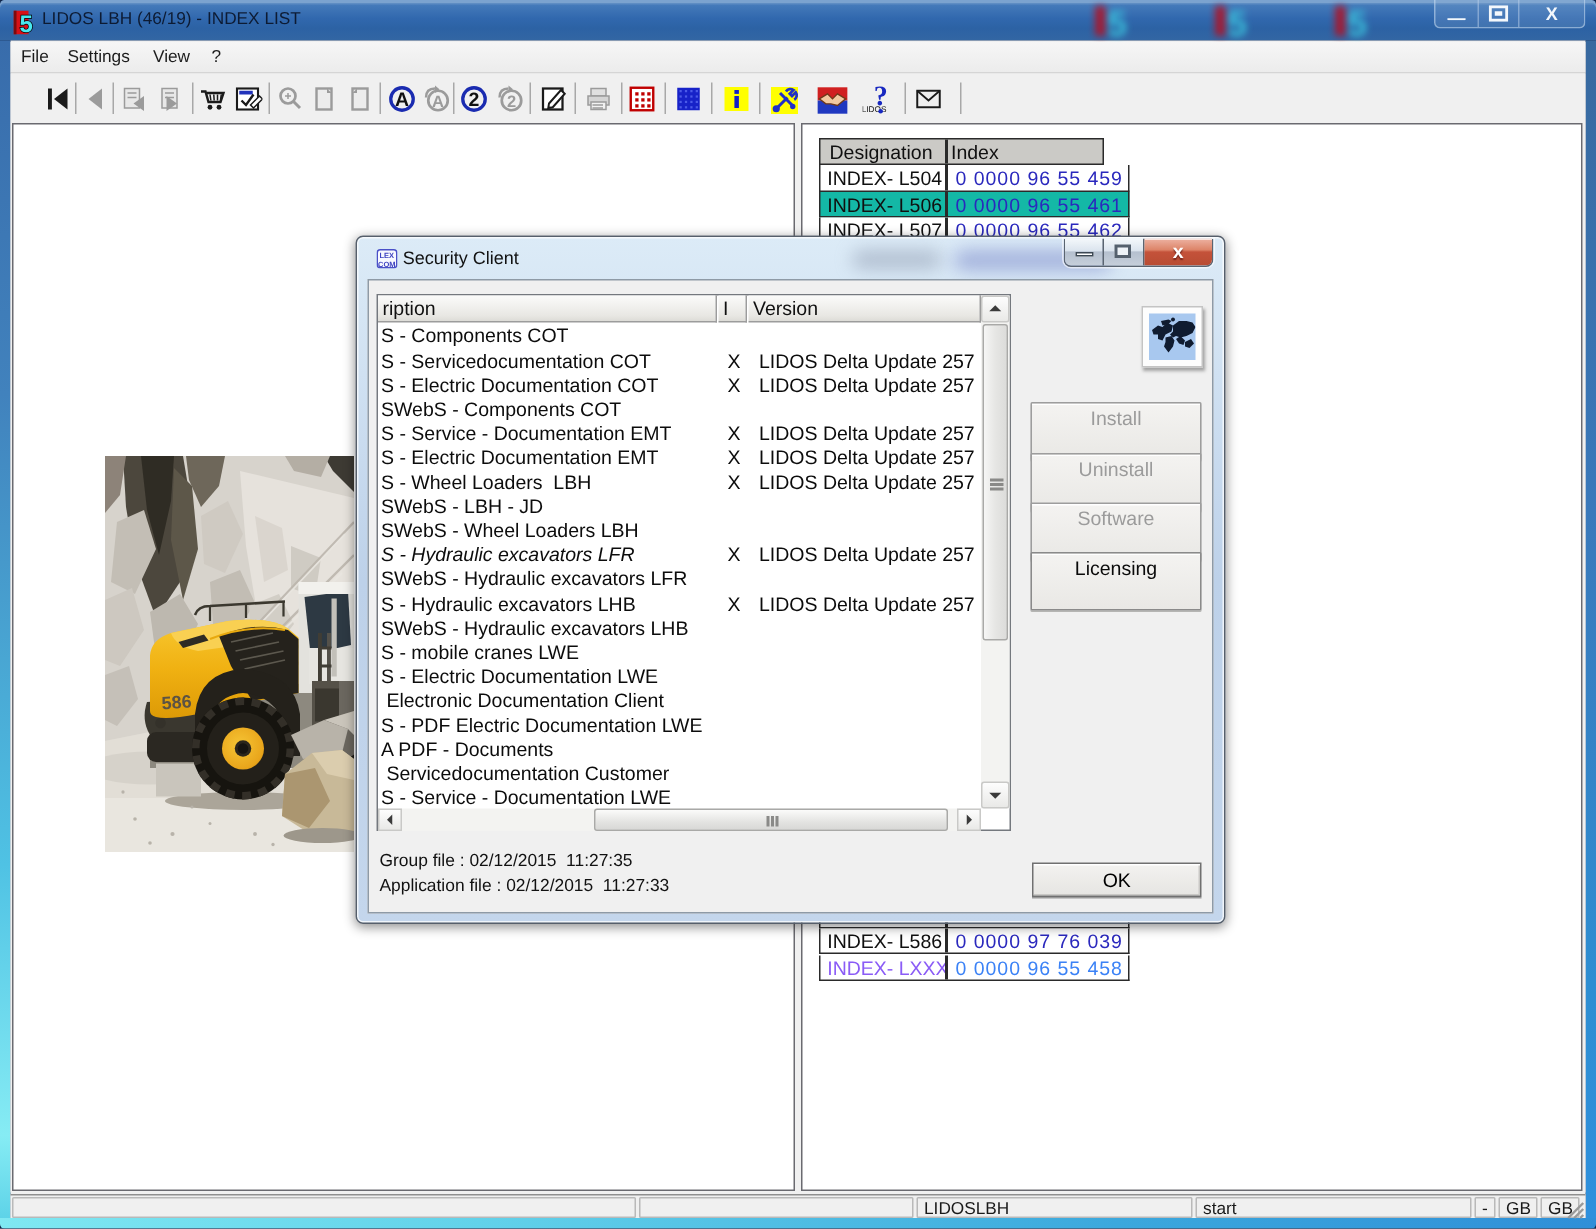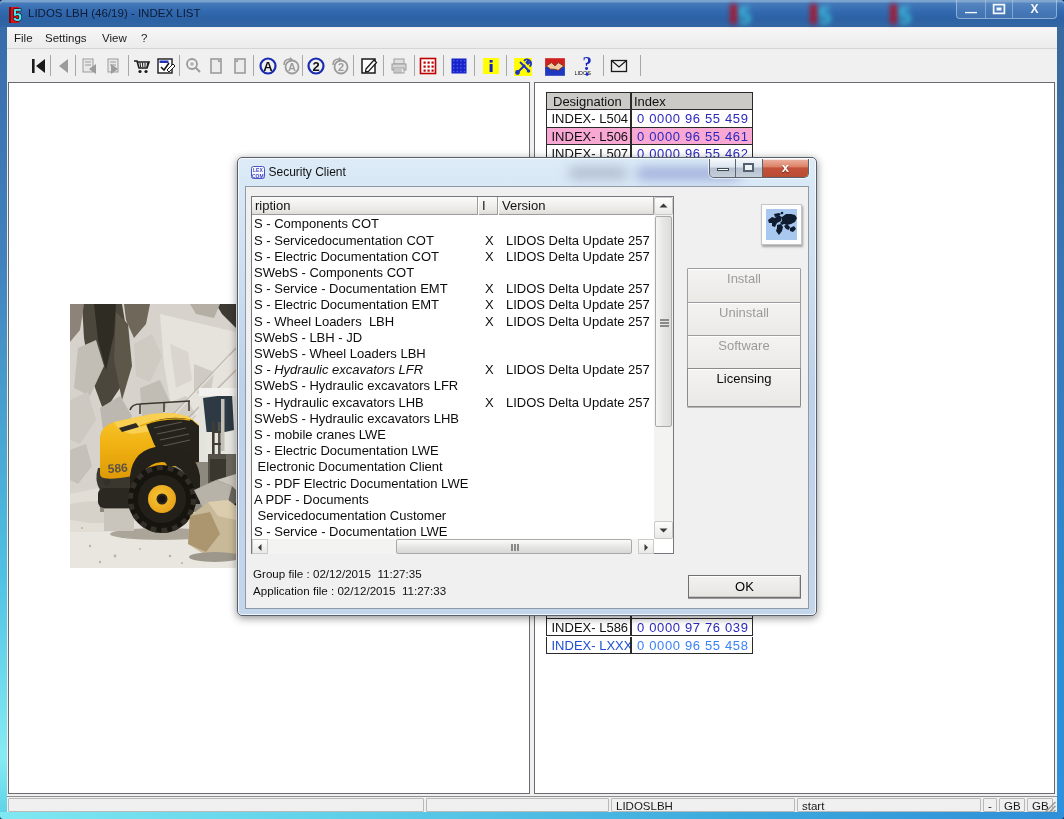--- a/index.html
+++ b/index.html
@@ -403,31 +403,31 @@
         <circle cx="45" cy="252" r="1.4"></circle>
         <circle cx="70" cy="245" r="1"></circle>
 <circle cx="12" cy="224" r="1.1"></circle>
         <circle cx="30" cy="258" r="1.2"></circle>
         <circle cx="58" cy="234" r="1"></circle>
 <circle cx="100" cy="252" r="1.3"></circle>
         <circle cx="112" cy="259" r="1.1"></circle>
 </g>
 </svg></div>
 <div id="tablewrap">
-<div class="abs" style="left:546px; top:92px; width:207px; height:18.0px; background:#cbcac6; border:1.6px solid #2a2a2a; font-size:13px; color:#101010;">
+<div class="abs" style="left:546px; top:92px; width:190px; height:18.0px; background:#cbcac6; border:1.6px solid #2a2a2a; font-size:13px; color:#101010;">
 <span class="abs" style="left:6px; top:1px;">Designation</span>
       <span class="abs" style="left:87px; top:1px;">Index</span>
 <span class="abs" style="left:83px; top:0; width:1.6px; height:100%; background:#2a2a2a;"></span>
     </div>
 <div class="abs" style="left:546px; top:110.0px; width:207px; height:17.55px; background:#fff; border-left:1.6px solid #2a2a2a; border-right:1.6px solid #2a2a2a; border-bottom:1.6px solid #2a2a2a; font-size:13px;">
 <span class="abs" style="left:4.5px; top:1px; color:#101010;">INDEX- L504</span>
 <span class="abs" style="left:90px; top:1px; color:#2a28bd; letter-spacing:0.65px;">0 0000 96 55 459</span>
 <span class="abs" style="left:83px; top:0; width:1.6px; height:100%; background:#2a2a2a;"></span>
     </div>
-<div class="abs" style="left:546px; top:127.5px; width:207px; height:17.55px; background:#f9a8d4; border-left:1.6px solid #2a2a2a; border-right:1.6px solid #2a2a2a; border-bottom:1.6px solid #2a2a2a; font-size:13px;">
+<div class="abs" style="left:546px; top:127.5px; width:207px; height:17.55px; background:#14b8a6; border-left:1.6px solid #2a2a2a; border-right:1.6px solid #2a2a2a; border-bottom:1.6px solid #2a2a2a; font-size:13px;">
 <span class="abs" style="left:4.5px; top:1px; color:#101010;">INDEX- L506</span>
 <span class="abs" style="left:90px; top:1px; color:#2a28bd; letter-spacing:0.65px;">0 0000 96 55 461</span>
 <span class="abs" style="left:83px; top:0; width:1.6px; height:100%; background:#2a2a2a;"></span>
     </div>
 <div class="abs" style="left:546px; top:145.1px; width:207px; height:17.55px; background:#fff; border-left:1.6px solid #2a2a2a; border-right:1.6px solid #2a2a2a; border-bottom:1.6px solid #2a2a2a; font-size:13px;">
 <span class="abs" style="left:4.5px; top:1px; color:#101010;">INDEX- L507</span>
 <span class="abs" style="left:90px; top:1px; color:#2a28bd; letter-spacing:0.65px;">0 0000 96 55 462</span>
 <span class="abs" style="left:83px; top:0; width:1.6px; height:100%; background:#2a2a2a;"></span>
     </div>
 <div class="abs" style="left:546px; top:162.7px; width:207px; height:17.55px; background:#fff; border-left:1.6px solid #2a2a2a; border-right:1.6px solid #2a2a2a; border-bottom:1.6px solid #2a2a2a; font-size:13px;">
@@ -559,21 +559,21 @@
 <span class="abs" style="left:4.5px; top:1px; color:#101010;">INDEX- L538</span>
 <span class="abs" style="left:90px; top:1px; color:#2a28bd; letter-spacing:0.65px;">0 0000 96 55 491</span>
 <span class="abs" style="left:83px; top:0; width:1.6px; height:100%; background:#2a2a2a;"></span>
     </div>
 <div class="abs" style="left:546px; top:618.9px; width:207px; height:17.55px; background:#fff; border-left:1.6px solid #2a2a2a; border-right:1.6px solid #2a2a2a; border-bottom:1.6px solid #2a2a2a; font-size:13px;">
 <span class="abs" style="left:4.5px; top:1px; color:#101010;">INDEX- L586</span>
 <span class="abs" style="left:90px; top:1px; color:#2a28bd; letter-spacing:0.65px;">0 0000 97 76 039</span>
 <span class="abs" style="left:83px; top:0; width:1.6px; height:100%; background:#2a2a2a;"></span>
     </div>
 <div class="abs" style="left:546px; top:636.5px; width:207px; height:17.55px; background:#fff; border-left:1.6px solid #2a2a2a; border-right:1.6px solid #2a2a2a; border-bottom:1.6px solid #2a2a2a; font-size:13px;">
-<span class="abs" style="left:4.5px; top:1px; color:#1d4ed8;">INDEX- LXXX</span>
+<span class="abs" style="left:4.5px; top:1px; color:#8b5cf6;">INDEX- LXXX</span>
 <span class="abs" style="left:90px; top:1px; color:#3b82f6; letter-spacing:0.65px;">0 0000 96 55 458</span>
 <span class="abs" style="left:83px; top:0; width:1.6px; height:100%; background:#2a2a2a;"></span>
     </div>
 </div>
 
 <div id="statusbar">
   <div class="scell" style="left:1px; width:416px;"></div>
   <div class="scell" style="left:419px; width:183px;"></div>
   <div class="scell" style="left:604px; width:184px;">LIDOSLBH</div>
   <div class="scell" style="left:790px; width:184px;">start</div>

